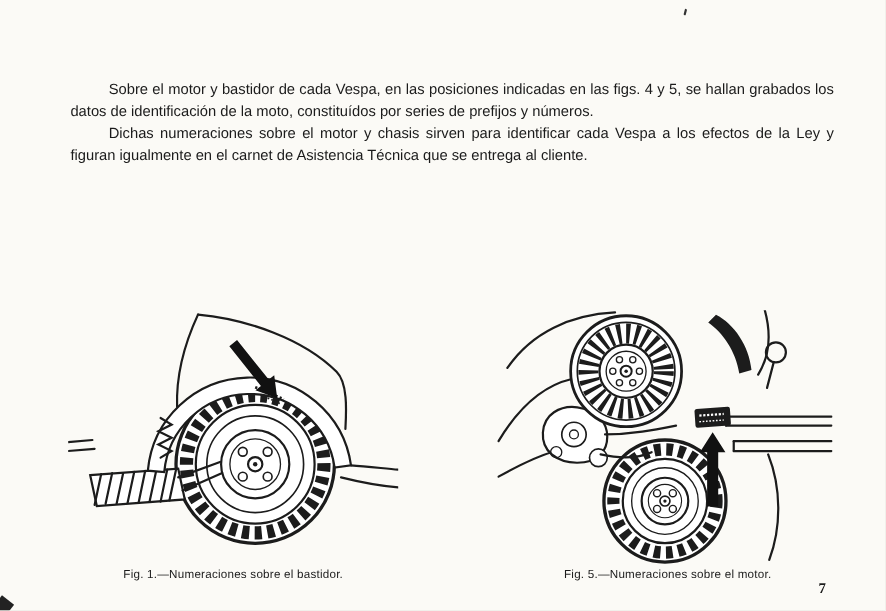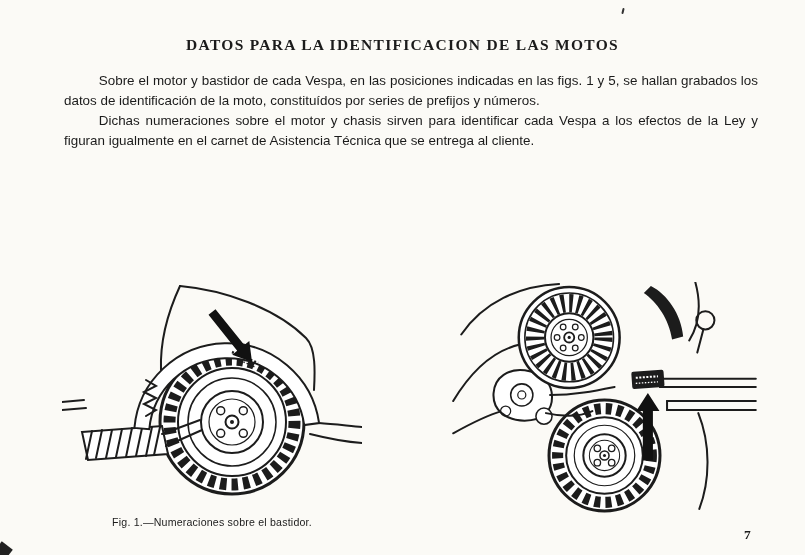--- a/index.html
+++ b/index.html
@@ -36,24 +36,23 @@
     position:absolute;left:-4px;top:544px;width:14px;height:14px;
     background:#222;transform:rotate(38deg);
   }
   .ln{stroke:#1c1c1c;fill:none;stroke-width:2;stroke-linecap:round;}
 </style>
 </head>
 <body>
 
 <div class="page">
 
-  <div class="title">DATOS PARA LA IDENTIFICACION DE LAS MOTOS</div>
 
   <div class="bodytext">
-    <p>Sobre el motor y bastidor de cada Vespa, en las posiciones indicadas en las figs. 1 y 5, se hallan grabados los datos de identificación de la moto, constituídos por series de prefijos y números.</p>
+    <p>Sobre el motor y bastidor de cada Vespa, en las posiciones indicadas en las figs. 4 y 5, se hallan grabados los datos de identificación de la moto, constituídos por series de prefijos y números.</p>
     <p>Dichas numeraciones sobre el motor y chasis sirven para identificar cada Vespa a los efectos de la Ley y figuran igualmente en el carnet de Asistencia Técnica que se entrega al cliente.</p>
   </div>
 
   <div class="fig" style="left:62px;top:284px;">
     <svg width="300" height="230" viewBox="0 0 300 230" role="img">
       <g>
         <path class="ln" d="M118,2 C105,30 98,58 99,86"></path>
         <path class="ln" d="M118,2 C162,6 214,24 244,54 C254,64 253,88 252,106"></path>
         <path class="ln" d="M257,139 C272,140 288,142 300,143"></path>
         <path class="ln" d="M248,150 C268,155 285,158 300,159"></path>
@@ -168,19 +167,20 @@
         <path d="M181,95 L203,93.5" stroke="#fff" stroke-width="2" stroke-dasharray="2 1.5" fill="none"></path>
         <path d="M181,100.5 L203,99" stroke="#fff" stroke-width="1.3" stroke-dasharray="1.5 1.5" fill="none"></path>
       </g>
       <g>
         <polygon points="188,177 188,128 181.5,128 193,110 204.5,128 198,128 198,177" fill="#111"></polygon>
       </g>
     </svg>
   </div>
 
   <div class="caption" style="left:62px;width:300px;">Fig. 1.—Numeraciones sobre el bastidor.</div>
+  <div class="caption" style="left:452px;width:310px;">Fig. 5.—Numeraciones sobre el motor.</div>
 
   <div class="pagenum">7</div>
 
   <div class="speck-top"></div>
   <div class="corner-mark"></div>
 
 </div>
 
 </body></html>

